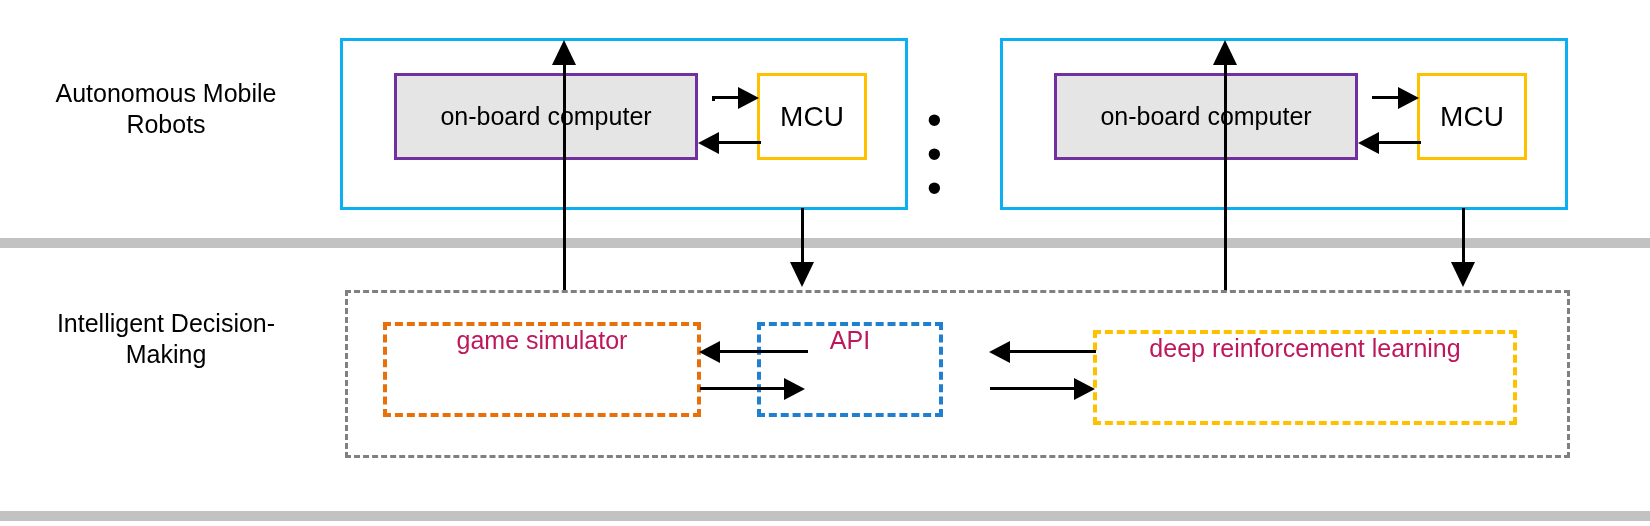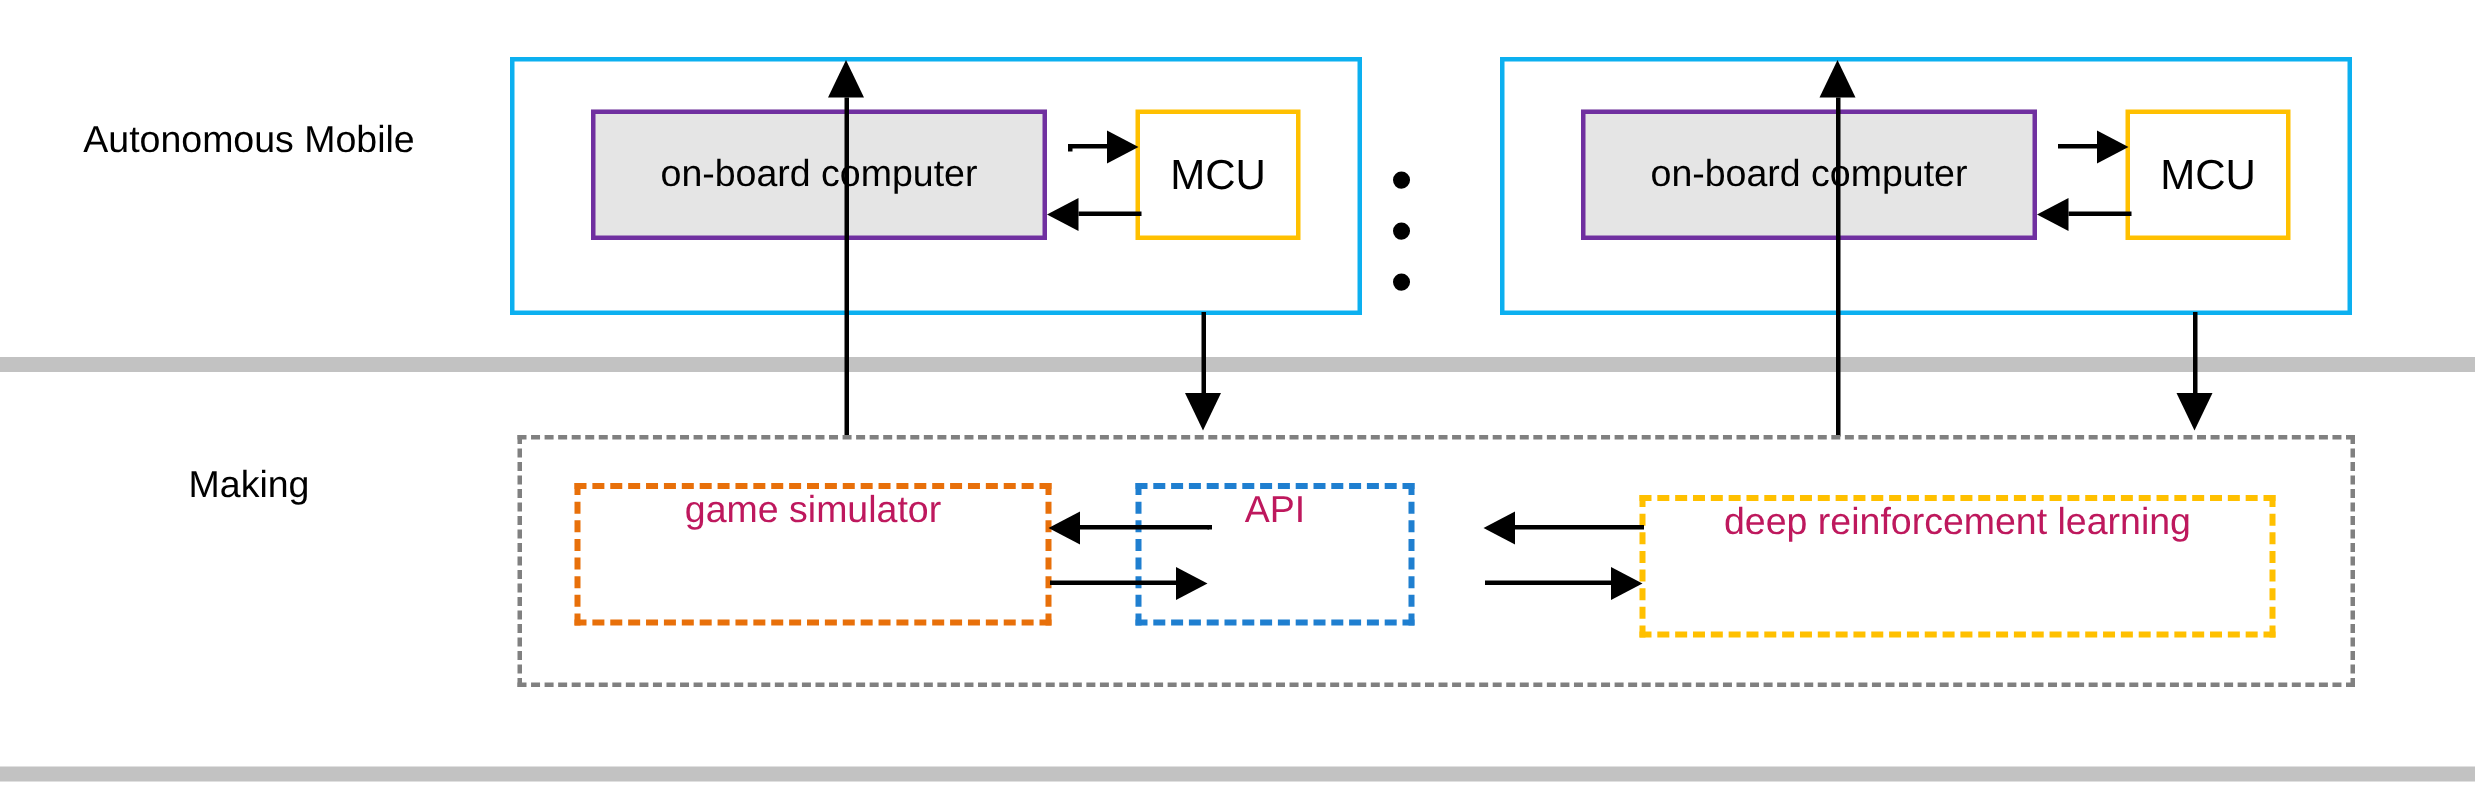--- a/index.html
+++ b/index.html
@@ -160,23 +160,25 @@
     border-top: 25px solid #000000;
   }
 </style>
 </head>
 <body>
 
 <div id="canvas">
 
   <div class="row-label" id="label-amr">
     <div>Autonomous Mobile</div>
+    <div>Robots</div>
   </div>
 
   <div class="row-label" id="label-idm">
+    <div>Intelligent Decision-</div>
     <div>Making</div>
   </div>
 
   <div class="divider" id="divider-top"></div>
   <div class="divider" id="divider-bottom"></div>
 
   <div class="robot-box" id="robot-1"></div>
   <div class="obc-box" id="obc-1">
     <span>on-board computer</span>
   </div>

